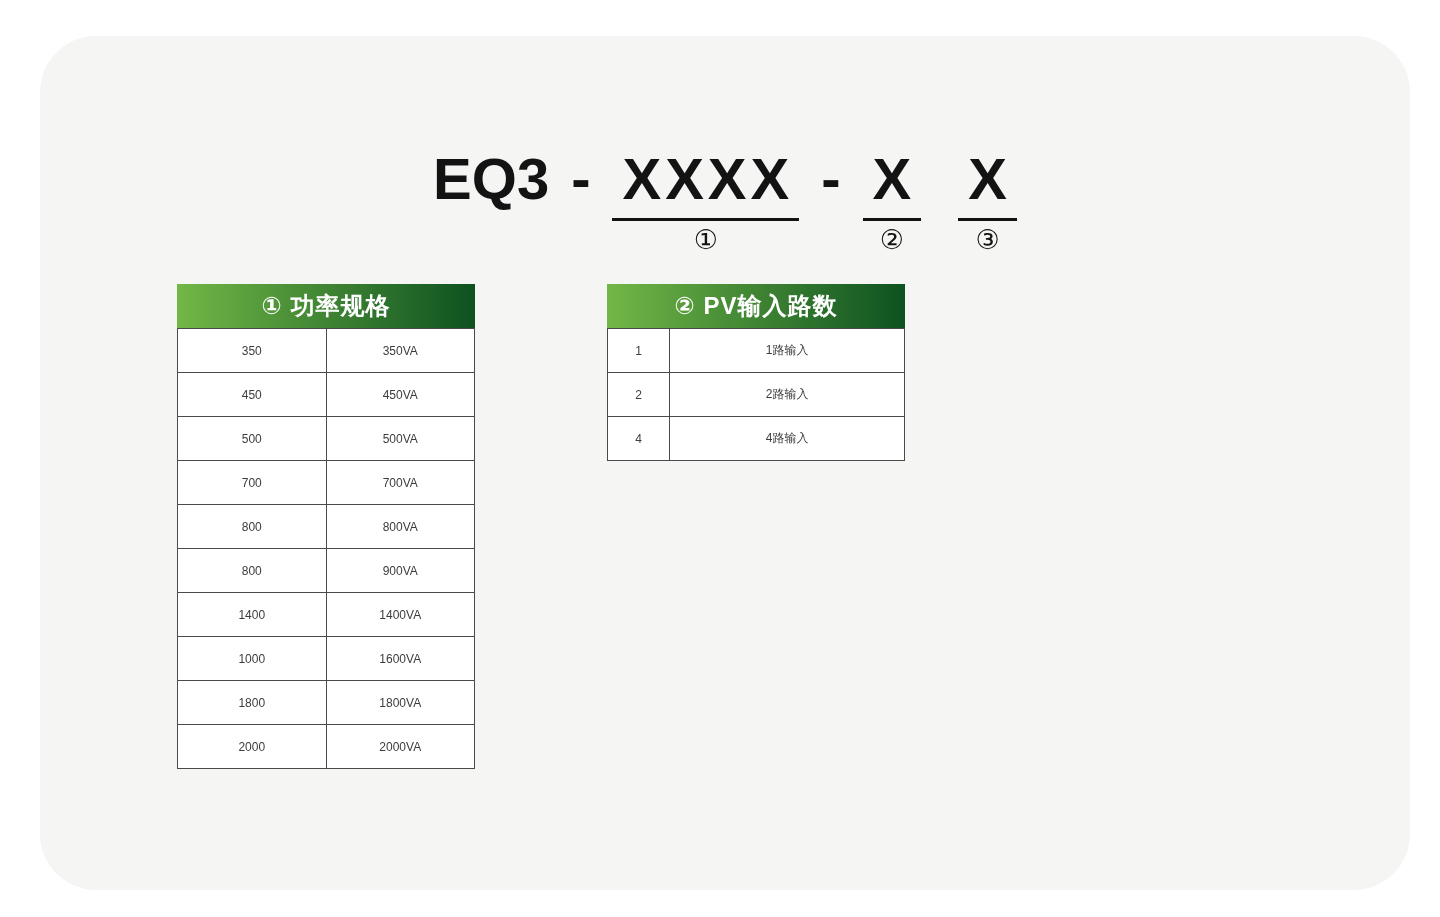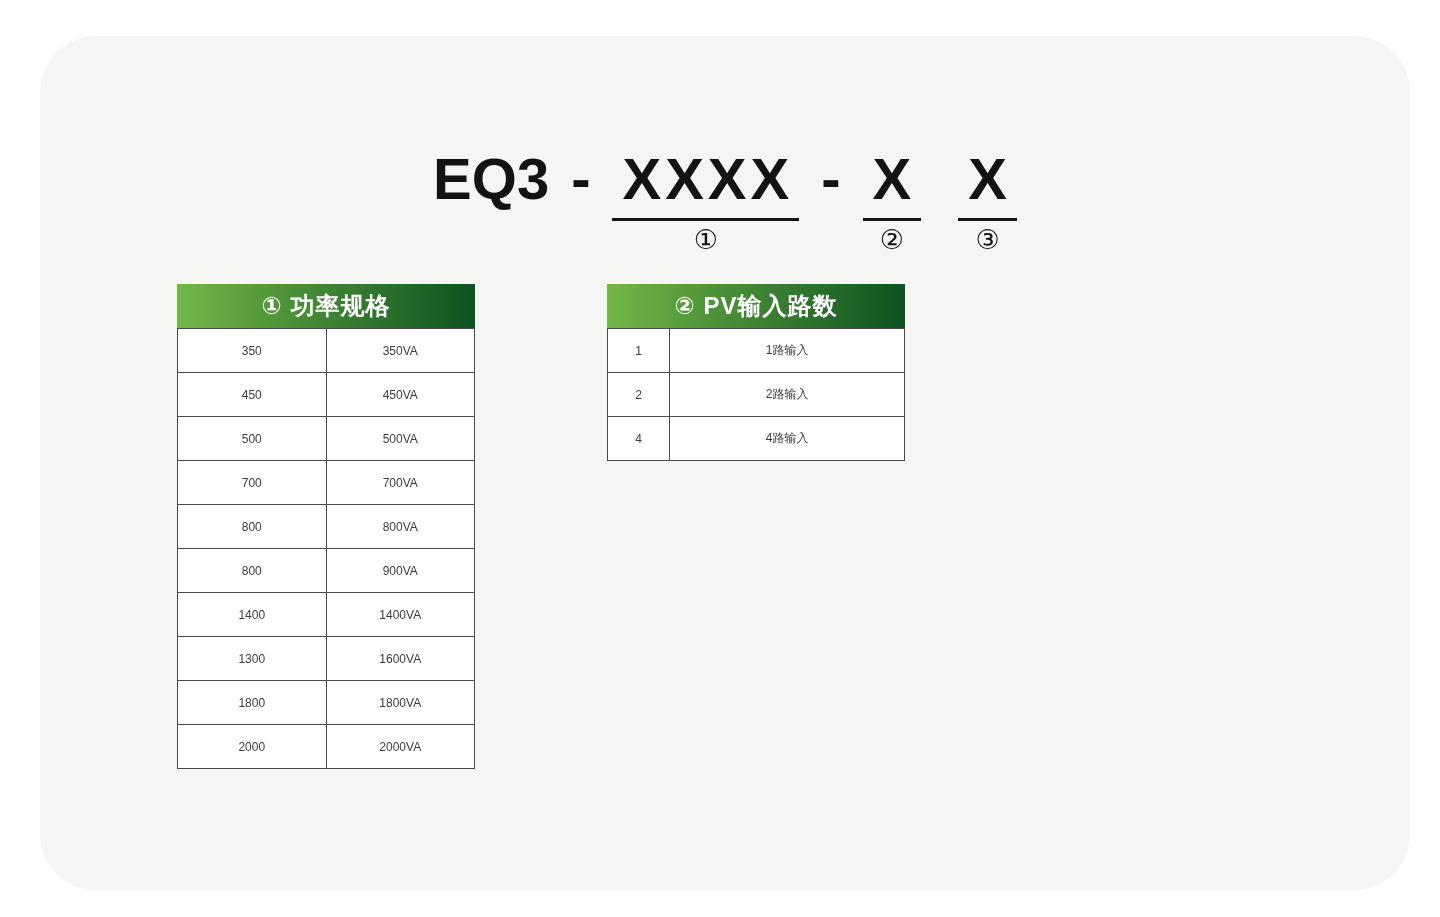--- a/index.html
+++ b/index.html
@@ -150,21 +150,21 @@
             </tr>
             <tr>
               <td>800</td>
               <td>900VA</td>
             </tr>
             <tr>
               <td>1400</td>
               <td>1400VA</td>
             </tr>
             <tr>
-              <td>1300</td>
+              <td>1000</td>
               <td>1600VA</td>
             </tr>
             <tr>
               <td>1800</td>
               <td>1800VA</td>
             </tr>
             <tr>
               <td>2000</td>
               <td>2000VA</td>
             </tr>

